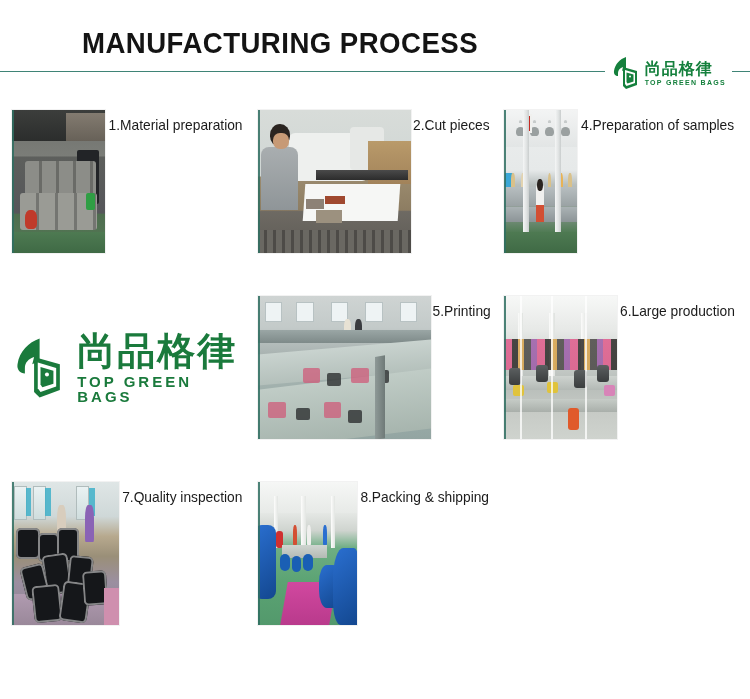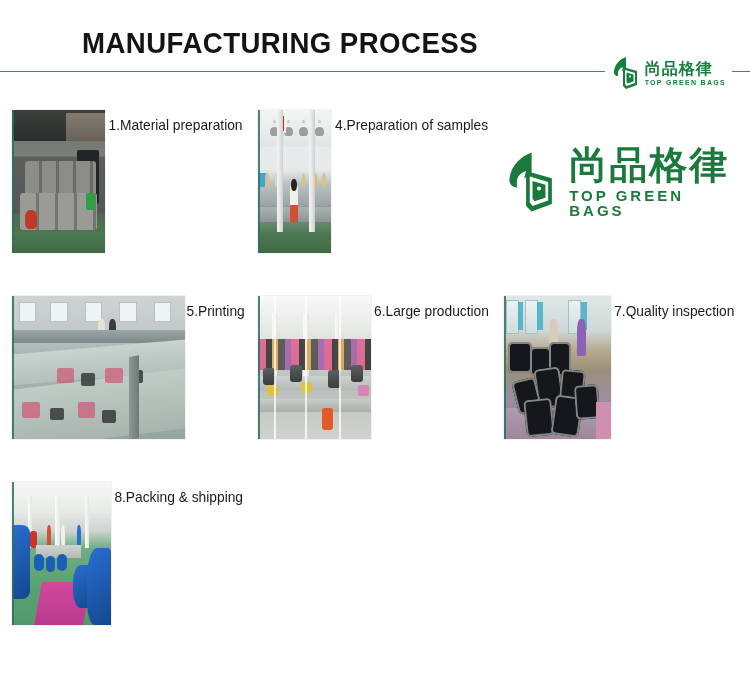--- a/index.html
+++ b/index.html
@@ -242,20 +242,40 @@
           <div class="l rolls2"></div>
             <div class="l grn"></div>
           <div class="l red"></div>
             <div class="l floor"></div>
         </div>
         <div class="edge"></div>
       </div>
       <div class="caption">1.Material preparation</div>
     </div>
 
+    <div class="cell">
+      <div class="photo">
+        <div class="scene s2">
+          <div class="l bales"></div>
+            <div class="l bale2"></div>
+            <div class="l wood"></div>
+          <div class="l bar"></div>
+            <div class="l fabric"></div>
+          <div class="l w1"></div>
+            <div class="l w2"></div>
+            <div class="l w3"></div>
+          <div class="l body"></div>
+            <div class="l head"></div>
+            <div class="l face"></div>
+          <div class="l grate"></div>
+        </div>
+        <div class="edge"></div>
+      </div>
+      <div class="caption">2.Cut pieces</div>
+    </div>
 
 
     <div class="cell">
       <div class="photo">
         <div class="scene s4">
           <div class="l ceil"></div>
           <div class="l lamp" style="left:16%"></div>
           <div class="l lamp" style="left:36%"></div>
           <div class="l lamp" style="left:56%"></div>
           <div class="l lamp" style="left:78%"></div>

